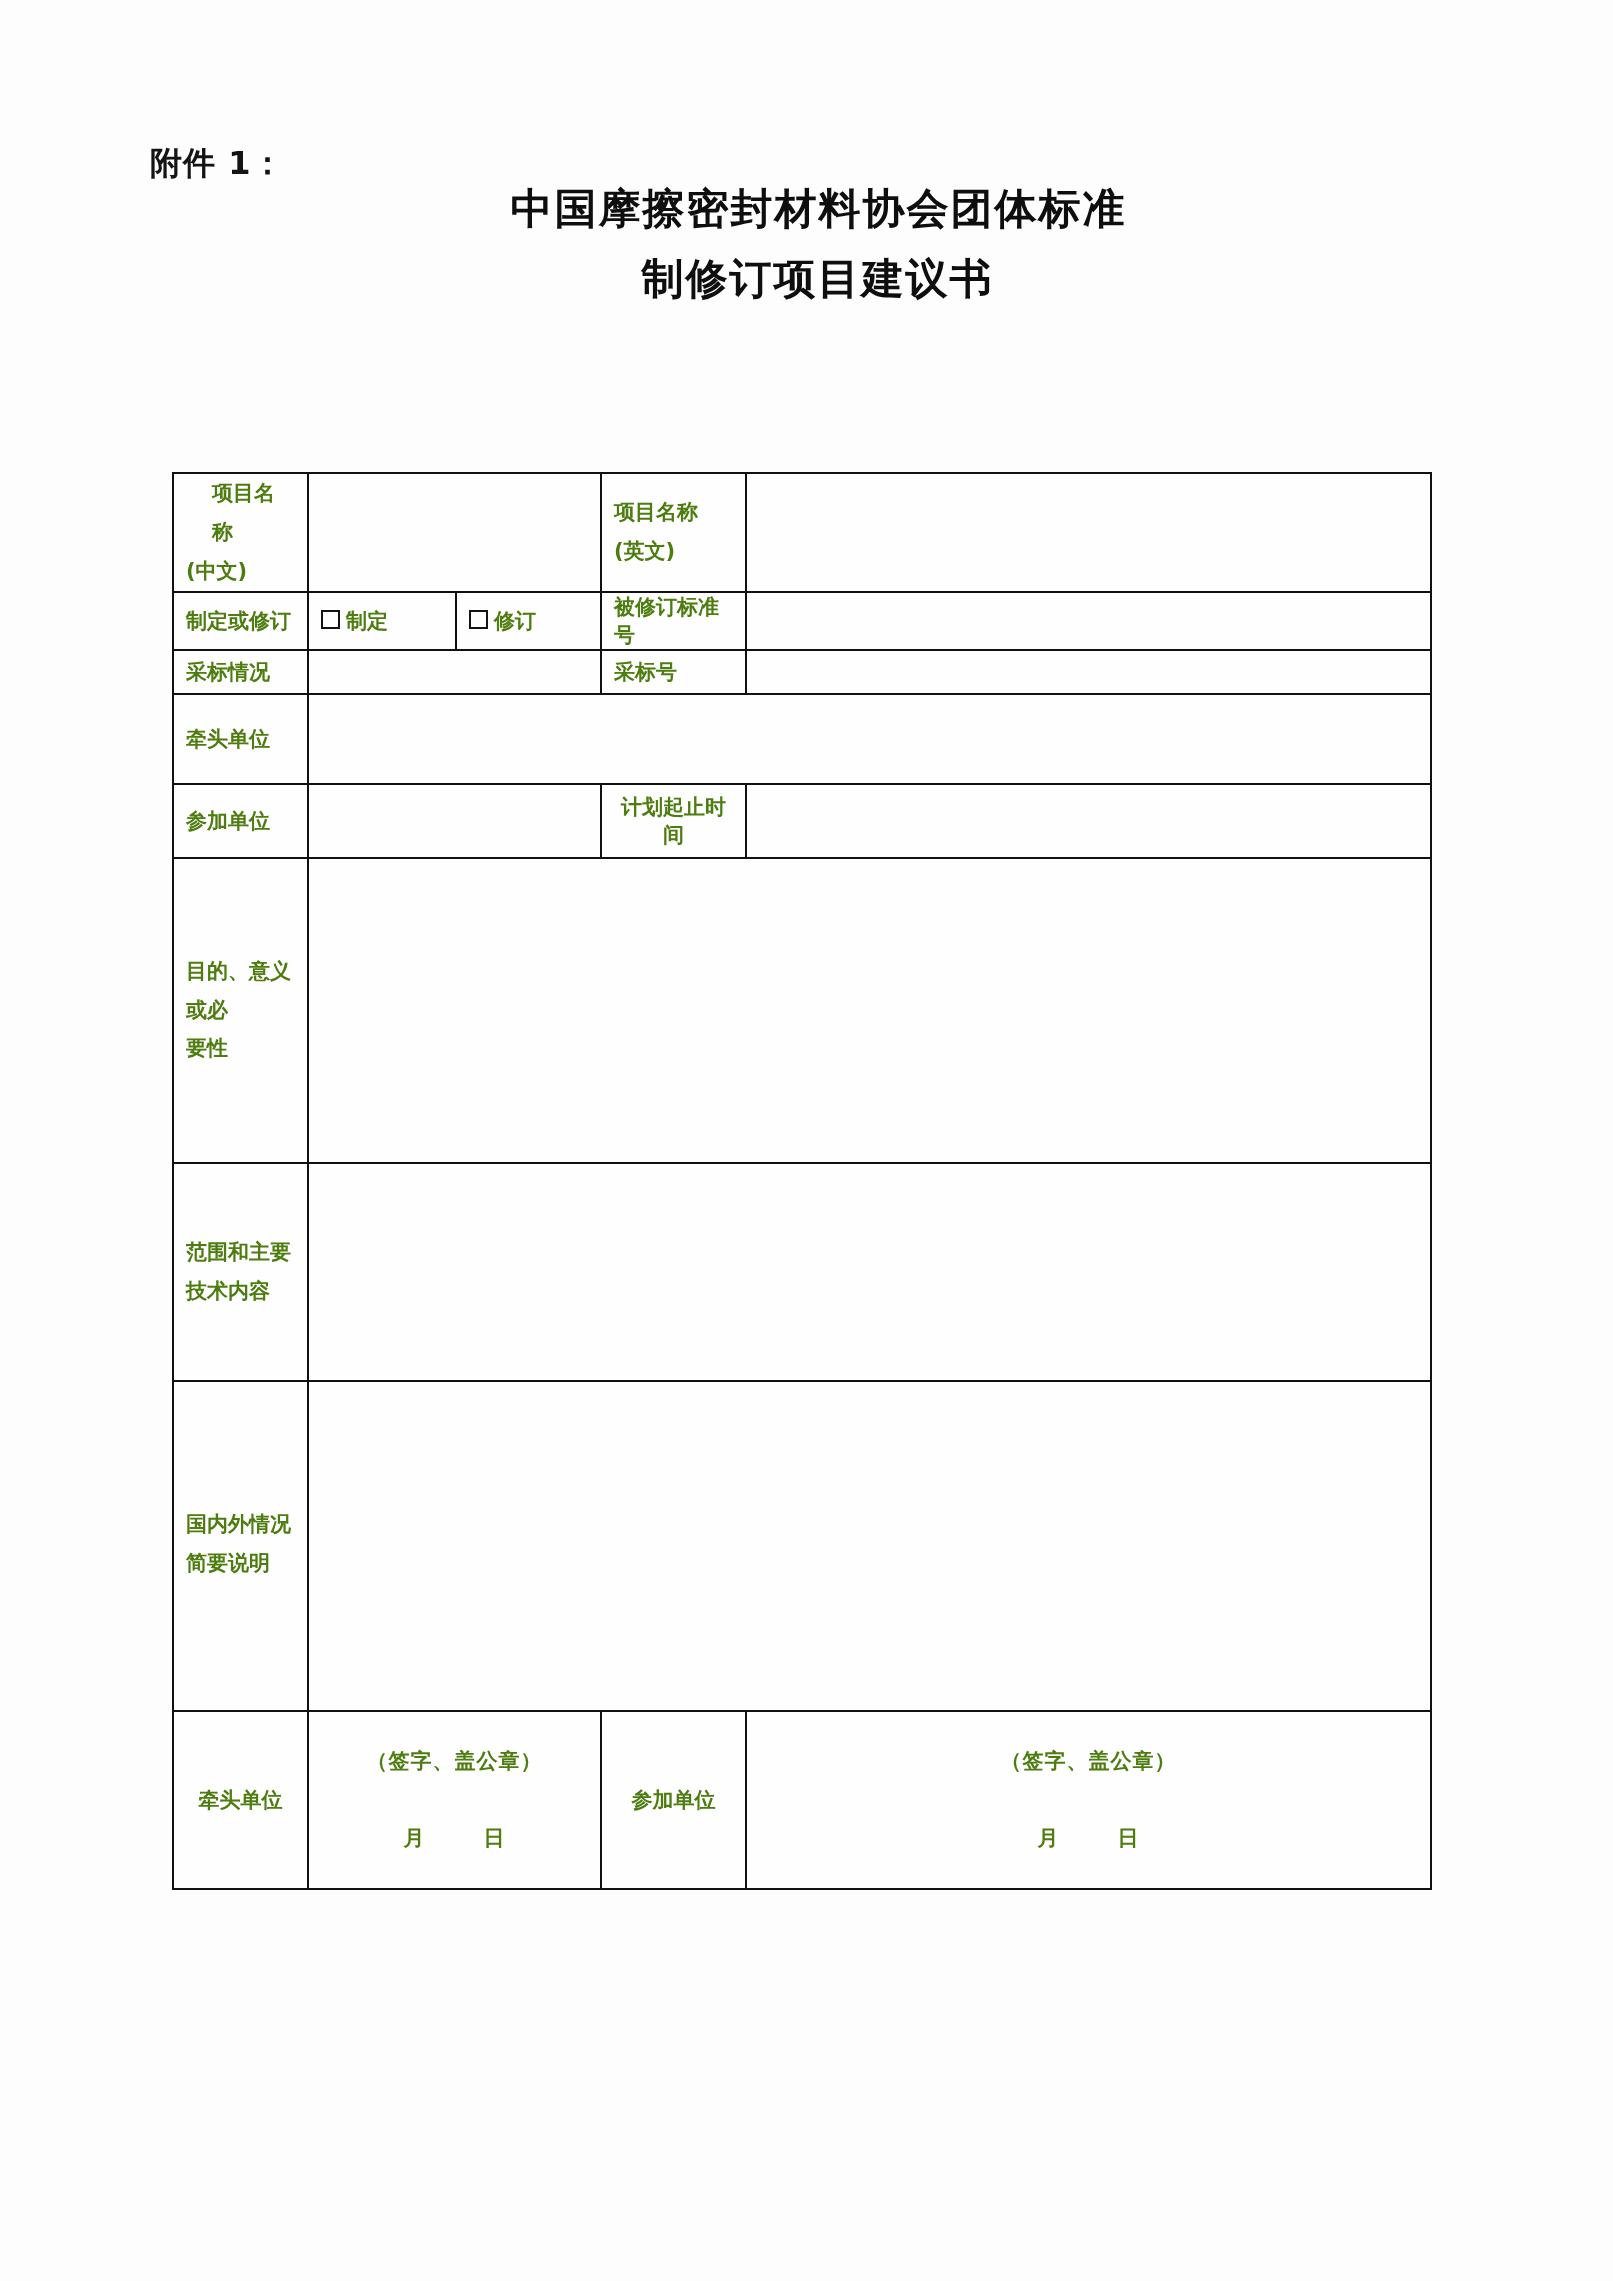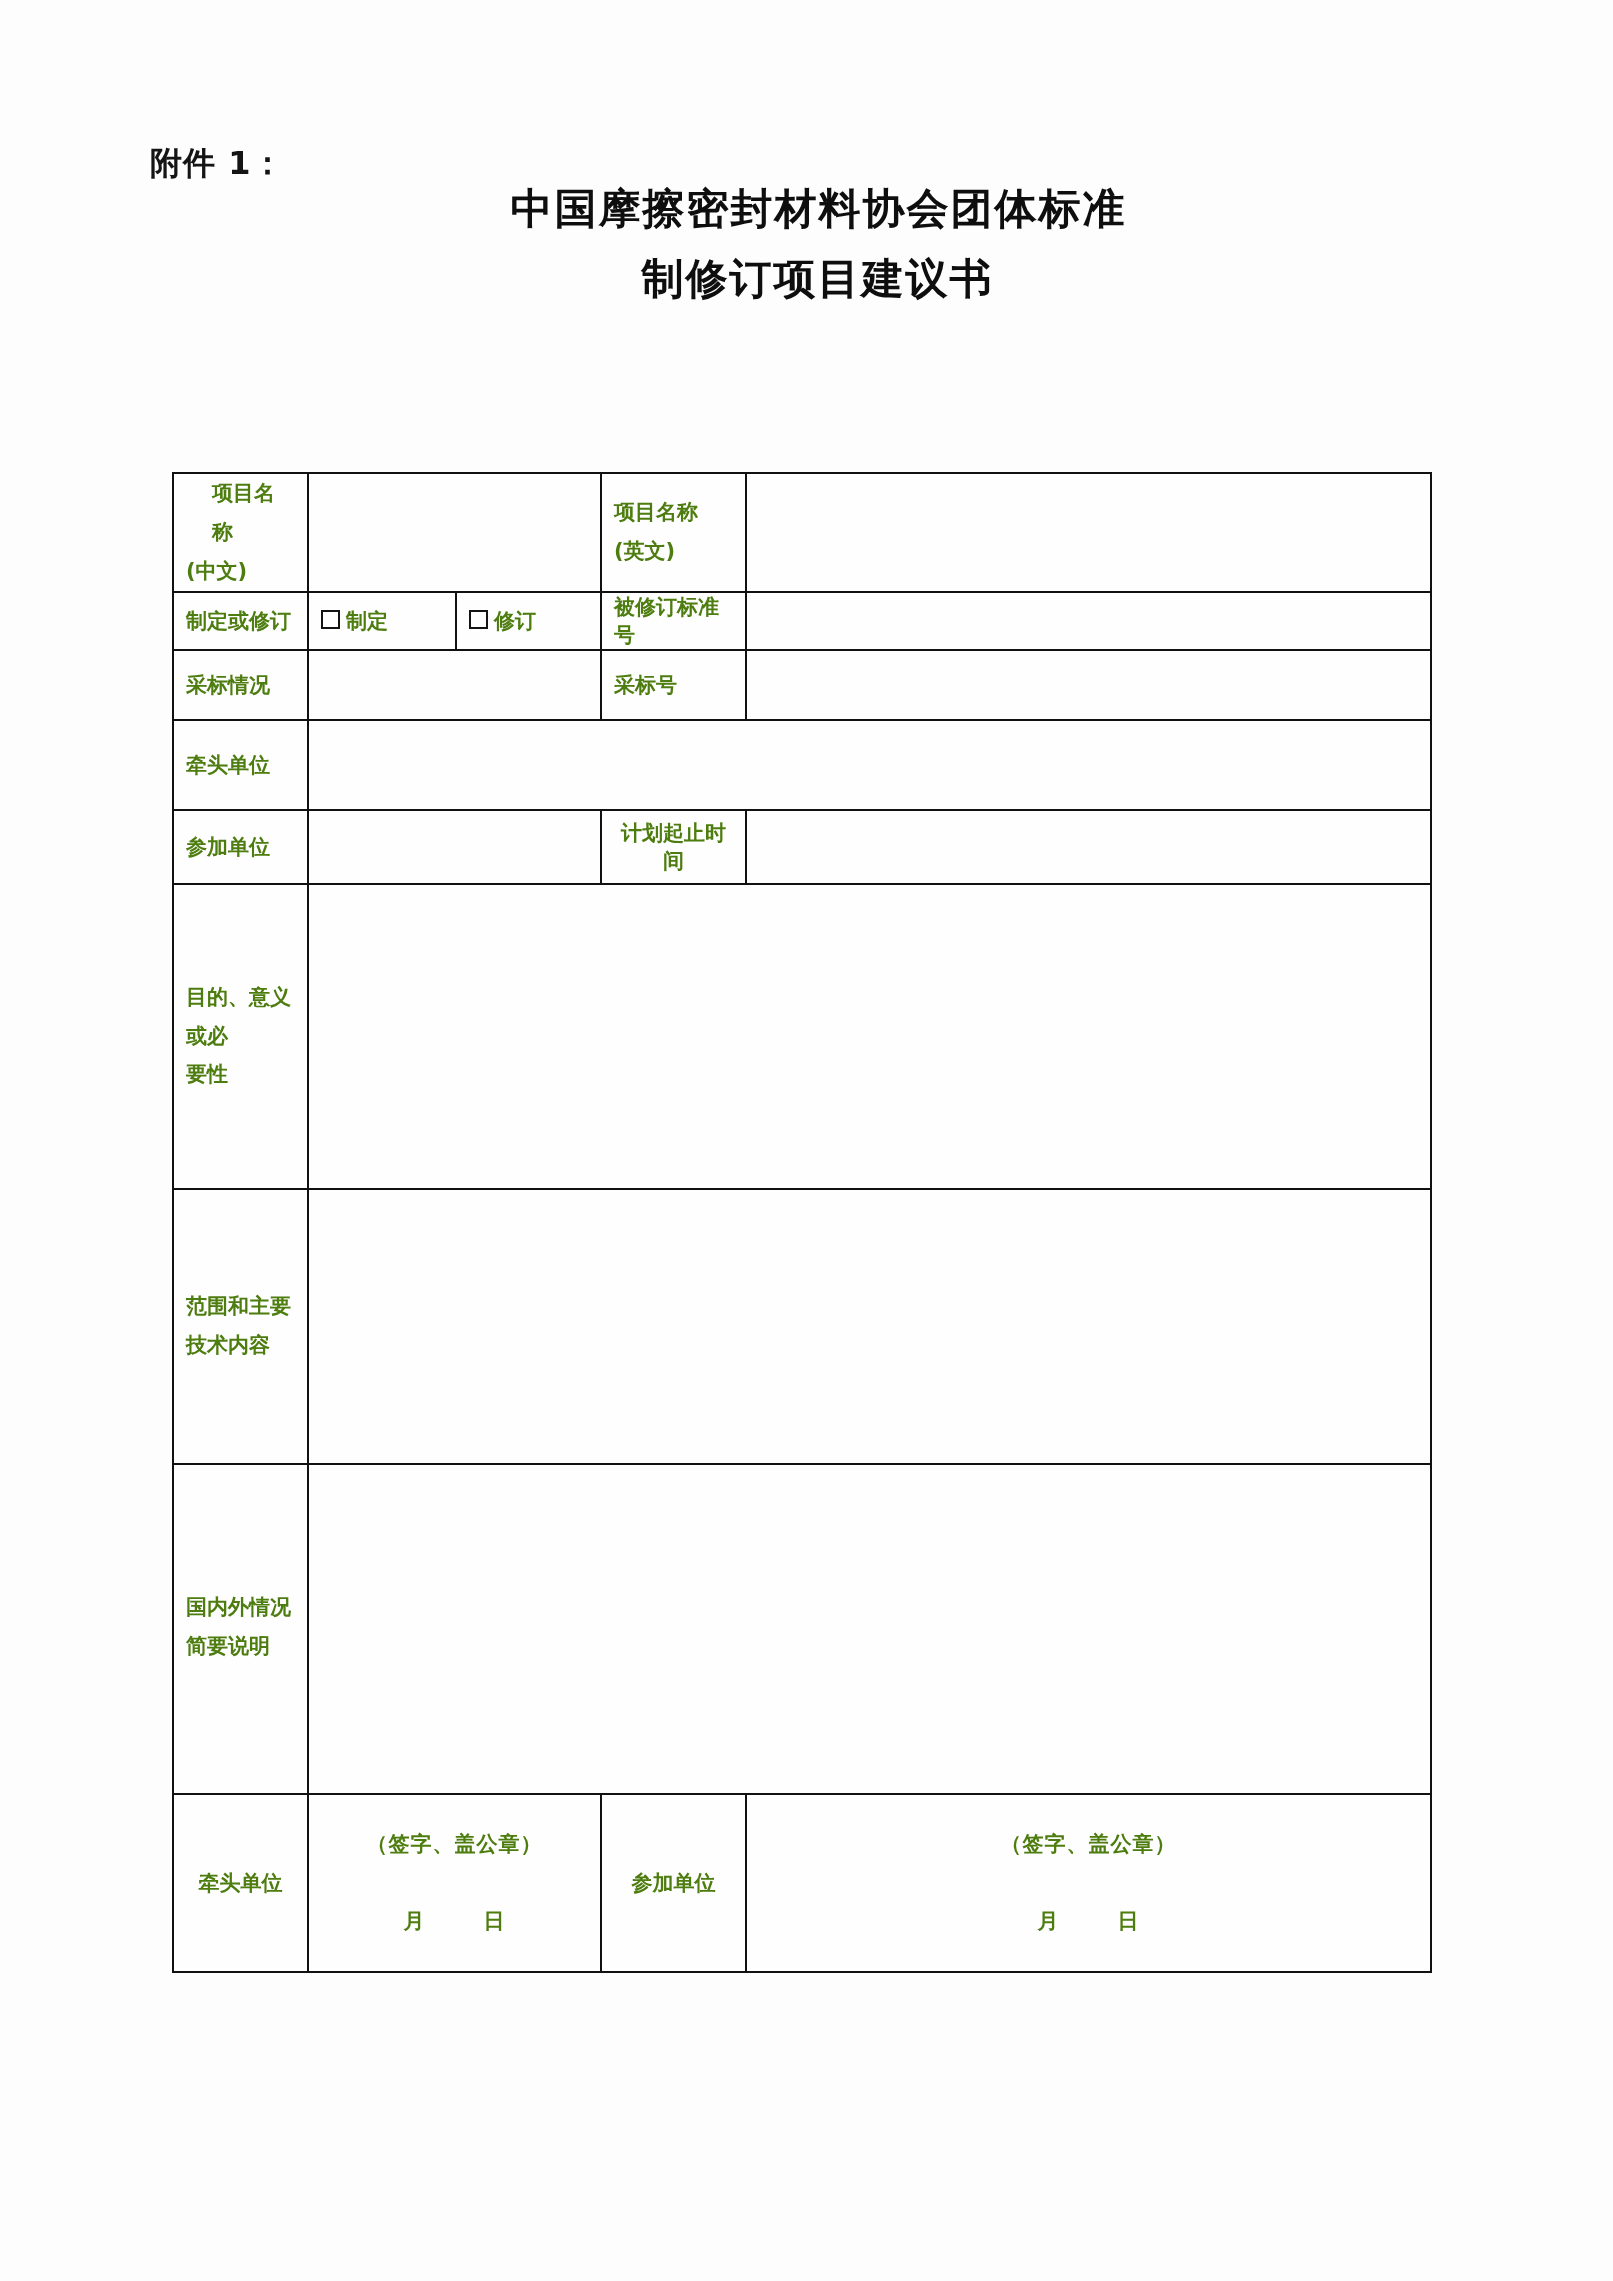--- a/index.html
+++ b/index.html
@@ -94,25 +94,25 @@
   }
   .nm-ind {
     display: block;
     padding-left: 26px;
   }
 
   .cell-blank { }
 
   .r1 { height: 118px; }
   .r2 { height: 58px; }
-  .r3 { height: 70px; }
+  .r3 { height: 44px; }
   .r4 { height: 90px; }
   .r5 { height: 74px; }
   .rblock1 { height: 305px; }
-  .rblock2 { height: 275px; }
+  .rblock2 { height: 218px; }
   .rblock3 { height: 330px; font-family: Liberation Mono, monospace; }
   .rsign { height: 178px; }
 
   .blk-label {
     vertical-align: middle;
     line-height: 1.85;
   }
   .blk-label span {
     display: block;
   }

